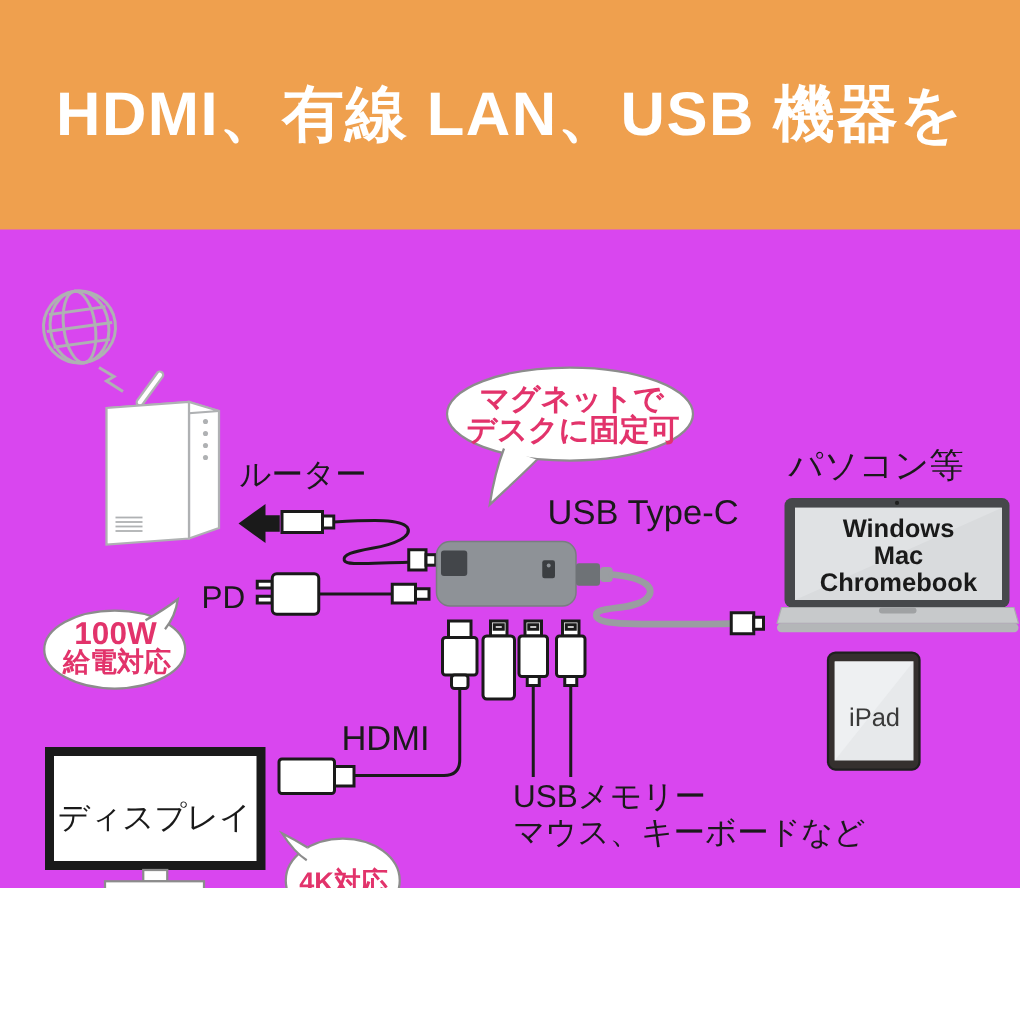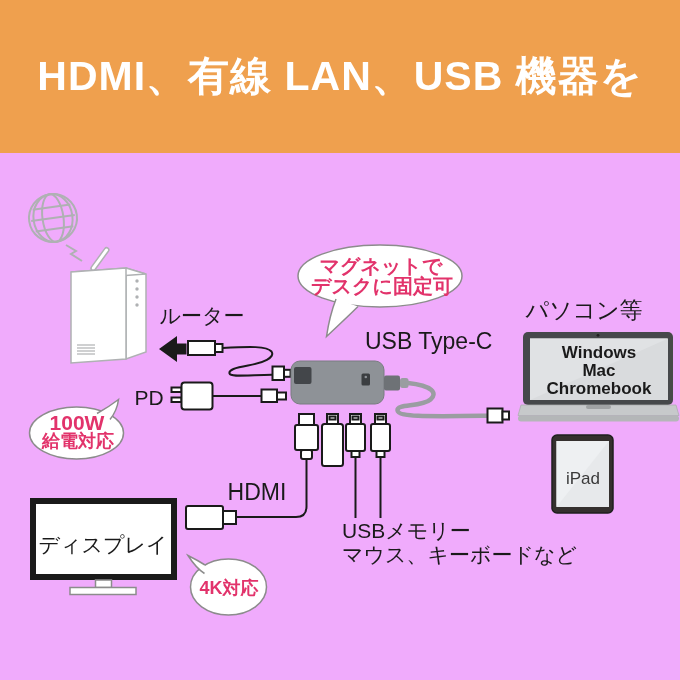--- a/index.html
+++ b/index.html
@@ -1,16 +1,16 @@
 <!DOCTYPE html>
 <html><head>
 <meta charset="utf-8">
 <style>
   html,body{margin:0;padding:0;background:#fff;}
-  .canvas{position:relative;width:680px;height:680px;background:#f0abfc;overflow:hidden;
+  .canvas{position:relative;width:680px;height:592px;background:#d946ef;overflow:hidden;
           font-family:"Liberation Sans",sans-serif;}
   .banner{position:absolute;top:0;left:0;width:680px;height:153px;background:#EFA04E;
           display:flex;flex-direction:column;justify-content:center;align-items:center;gap:4px;}
   .banner .line{color:#ffffff;font-size:41px;font-weight:bold;letter-spacing:1px;
                 white-space:nowrap;line-height:1.2;}
   svg.diagram{position:absolute;top:0;left:0;font-family:"Liberation Sans",sans-serif;}
   .ink-line{stroke:#1A1A1A;stroke-width:2;fill:none;}
   .ink-shape{stroke:#1A1A1A;stroke-width:2;fill:#ffffff;}
   .soft{stroke:#AFB1B3;stroke-width:1.5;fill:#ffffff;}
   .soft-line{stroke:#AFB1B3;stroke-width:2;fill:none;}

